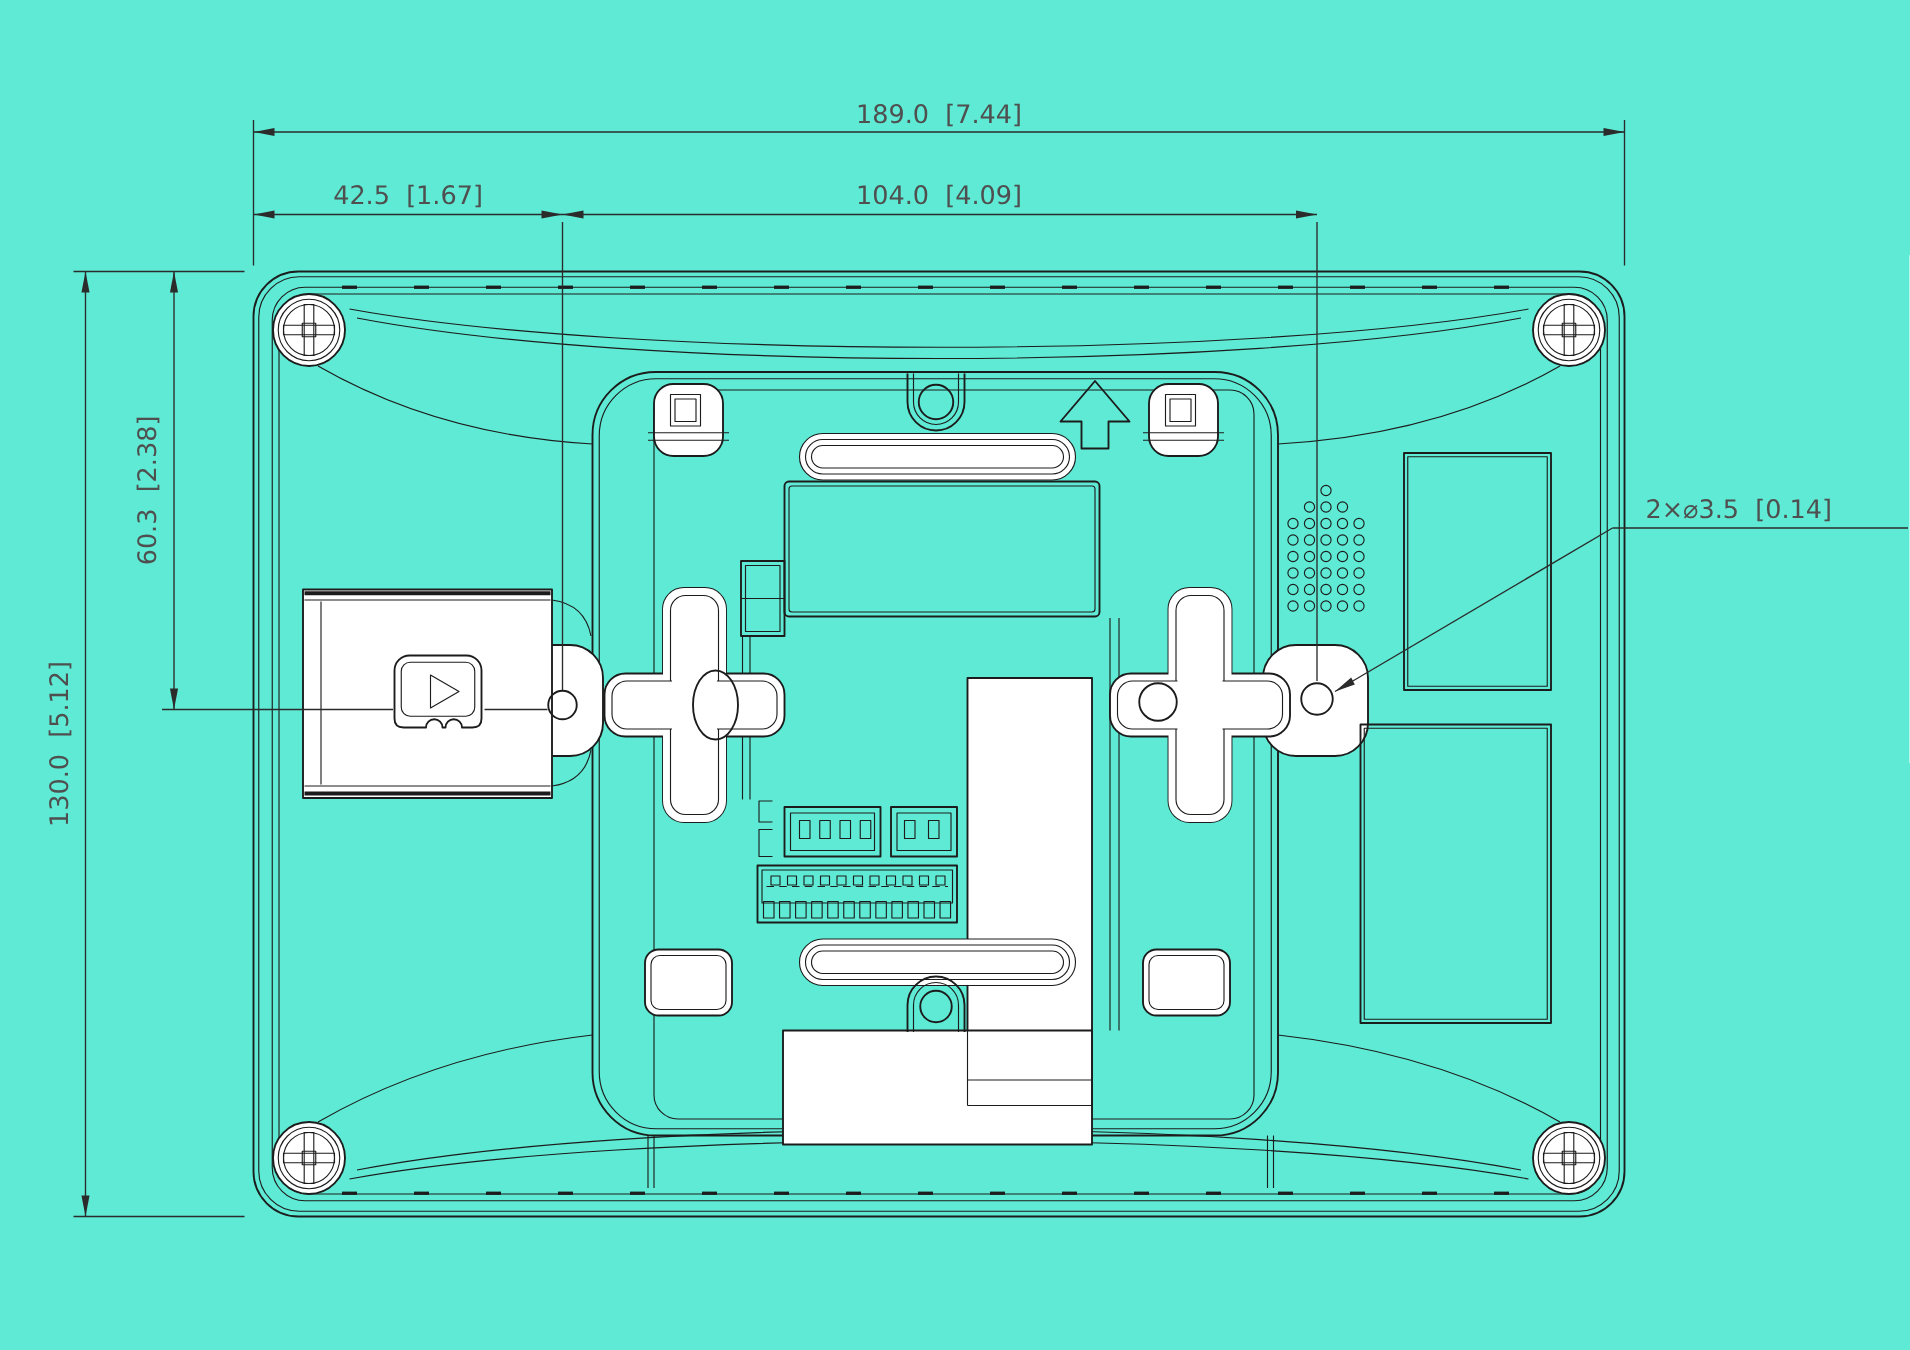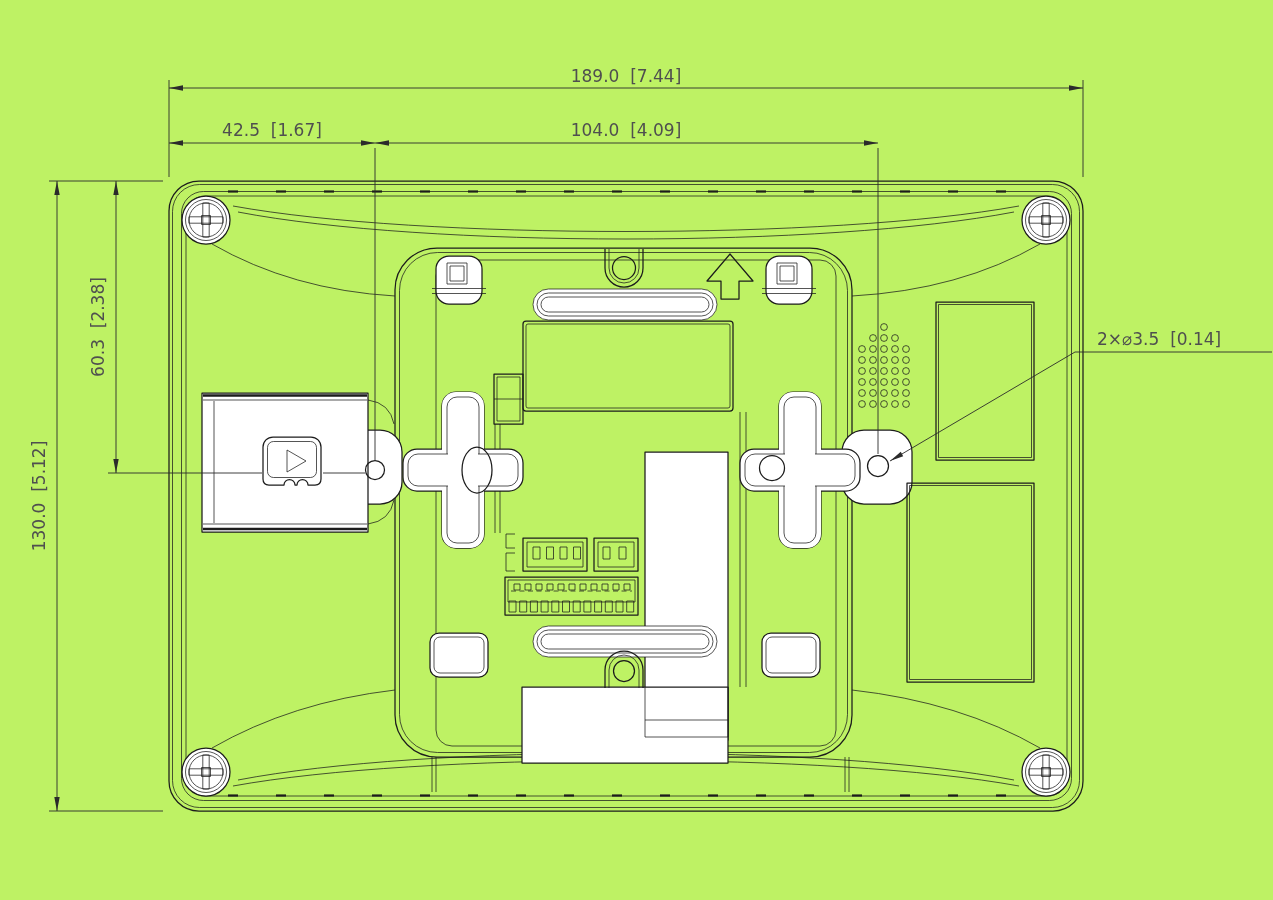--- a/index.html
+++ b/index.html
@@ -1,16 +1,16 @@
 <!DOCTYPE html>
 <html><head>
 <meta charset="utf-8">
 <style>
   html,body{margin:0;padding:0;background:#fff;}
-  #stage{position:relative;width:1273px;height:900px;background:#bef264;overflow:hidden;}
+  #stage{position:relative;width:1273px;height:900px;background:#5eead4;overflow:hidden;}
   svg{display:block;}
   .ln{fill:none;stroke:#1c1c1c;stroke-width:1.25;stroke-linejoin:round;}
   .tn{fill:none;stroke:#1c1c1c;stroke-width:0.75;stroke-linejoin:round;}
   .w {fill:#ffffff;stroke:#1c1c1c;stroke-width:1.25;stroke-linejoin:round;}
   .wt{fill:#ffffff;stroke:#1c1c1c;stroke-width:0.75;stroke-linejoin:round;}
   .f {fill:#ffffff;stroke:none;}
   .thk{fill:none;stroke:#1c1c1c;stroke-width:2.6;}
   .dash{stroke:#1c1c1c;stroke-width:2.2;}
   .dim{fill:none;stroke:#2b2b2b;stroke-width:0.9;}
   .ar{fill:#2b2b2b;stroke:none;}

